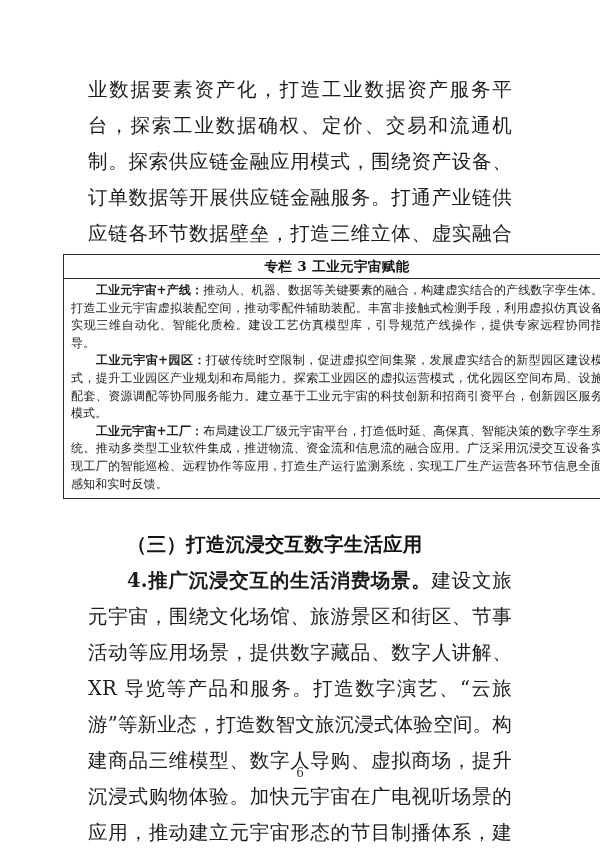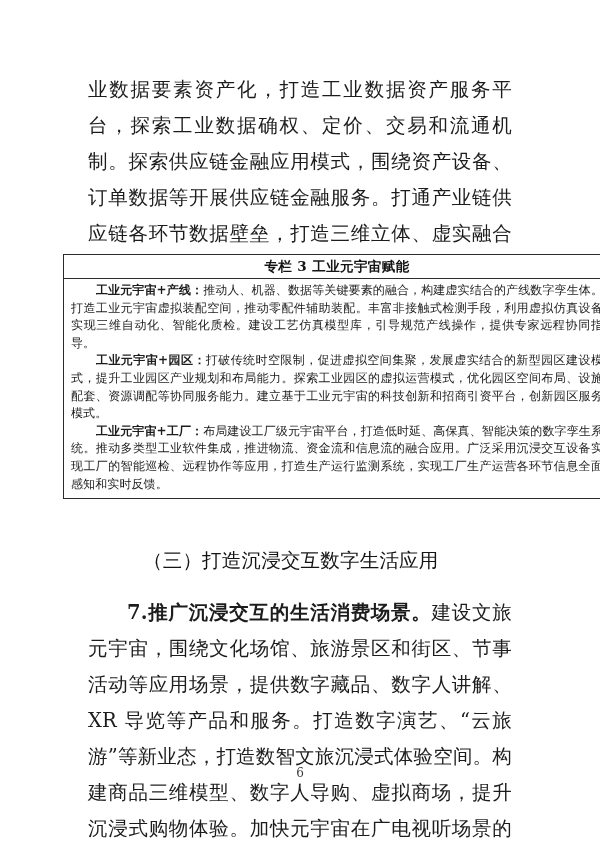--- a/index.html
+++ b/index.html
@@ -81,23 +81,23 @@
     letter-spacing: 0.1px;
   }
   .box-para b {
     font-weight: bold;
   }
 
   
   .heading-sec {
     font-size: 19.5px;
     line-height: 36px;
-    font-weight: normal;
+    font-weight: bold;
     text-indent: 39px;
-    margin: 16px;
+    margin: 0;
     letter-spacing: 0.2px;
     color: #141414;
   }
 
   .para b.item-no {
     font-weight: bold;
   }
 
   
   .after-box {
@@ -139,19 +139,19 @@
       </p>
       <p class="box-para">
         <b>工业元宇宙+工厂：</b><span>布局建设工厂级元宇宙平台，打造低时延、高保真、智能决策的数字孪生系统。推动多类型工业软件集成，推进物流、资金流和信息流的融合应用。广泛采用沉浸交互设备实现工厂的智能巡检、远程协作等应用，打造生产运行监测系统，实现工厂生产运营各环节信息全面感知和实时反馈。</span>
       </p>
     </div>
   </div>
 
   <div class="after-box">
     <p class="heading-sec">（三）打造沉浸交互数字生活应用</p>
     <p class="para indent2">
-      <b class="item-no">7.推广沉浸交互的生活消费场景。</b><span>建设文旅元宇宙，围绕文化场馆、旅游景区和街区、节事活动等应用场景，提供数字藏品、数字人讲解、XR 导览等产品和服务。打造数字演艺、“云旅游”等新业态，打造数智文旅沉浸式体验空间。构建商品三维模型、数字人导购、虚拟商场，提升沉浸式购物体验。加快元宇宙在广电视听场景的应用，推动建立元宇宙形态的节目制播体系，建立虚拟制作、虚实融合工具池及</span>
+      <b class="item-no">4.推广沉浸交互的生活消费场景。</b><span>建设文旅元宇宙，围绕文化场馆、旅游景区和街区、节事活动等应用场景，提供数字藏品、数字人讲解、XR 导览等产品和服务。打造数字演艺、“云旅游”等新业态，打造数智文旅沉浸式体验空间。构建商品三维模型、数字人导购、虚拟商场，提升沉浸式购物体验。加快元宇宙在广电视听场景的应用，推动建立元宇宙形态的节目制播体系，建立虚拟制作、虚实融合工具池及</span>
     </p>
   </div>
 
   <div class="page-number">6</div>
 
 </div>
 
 </body></html>

